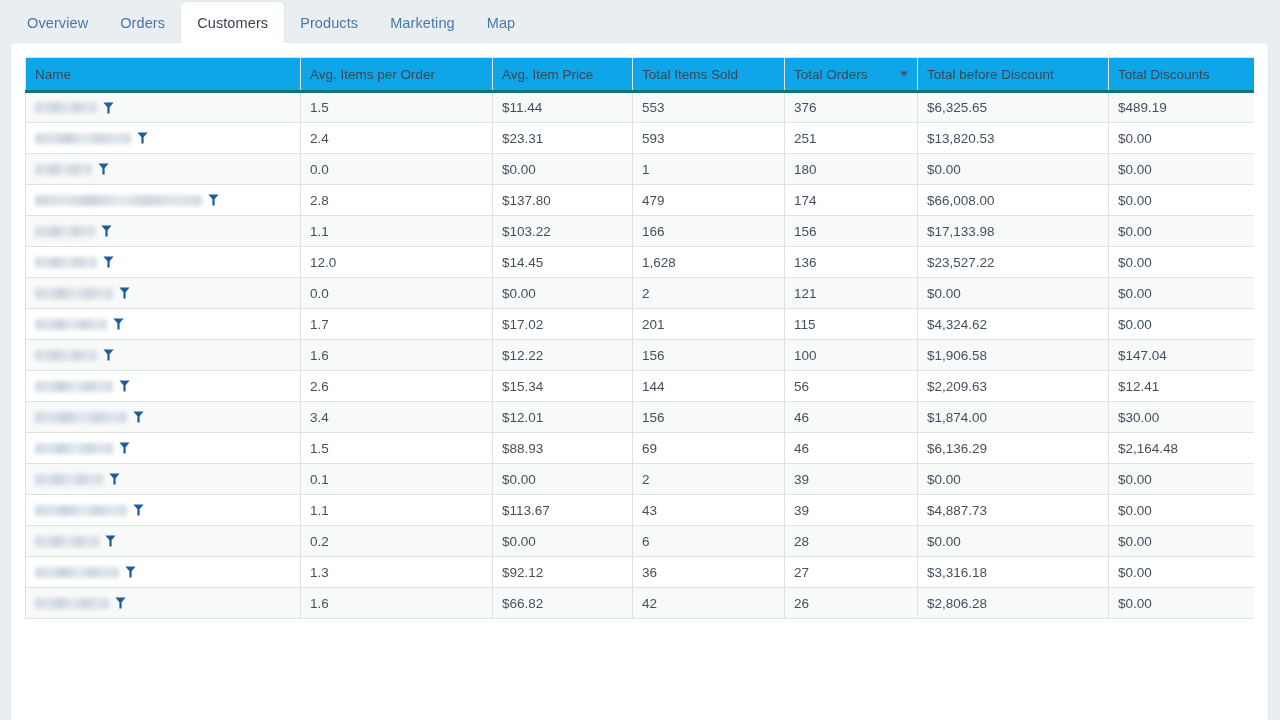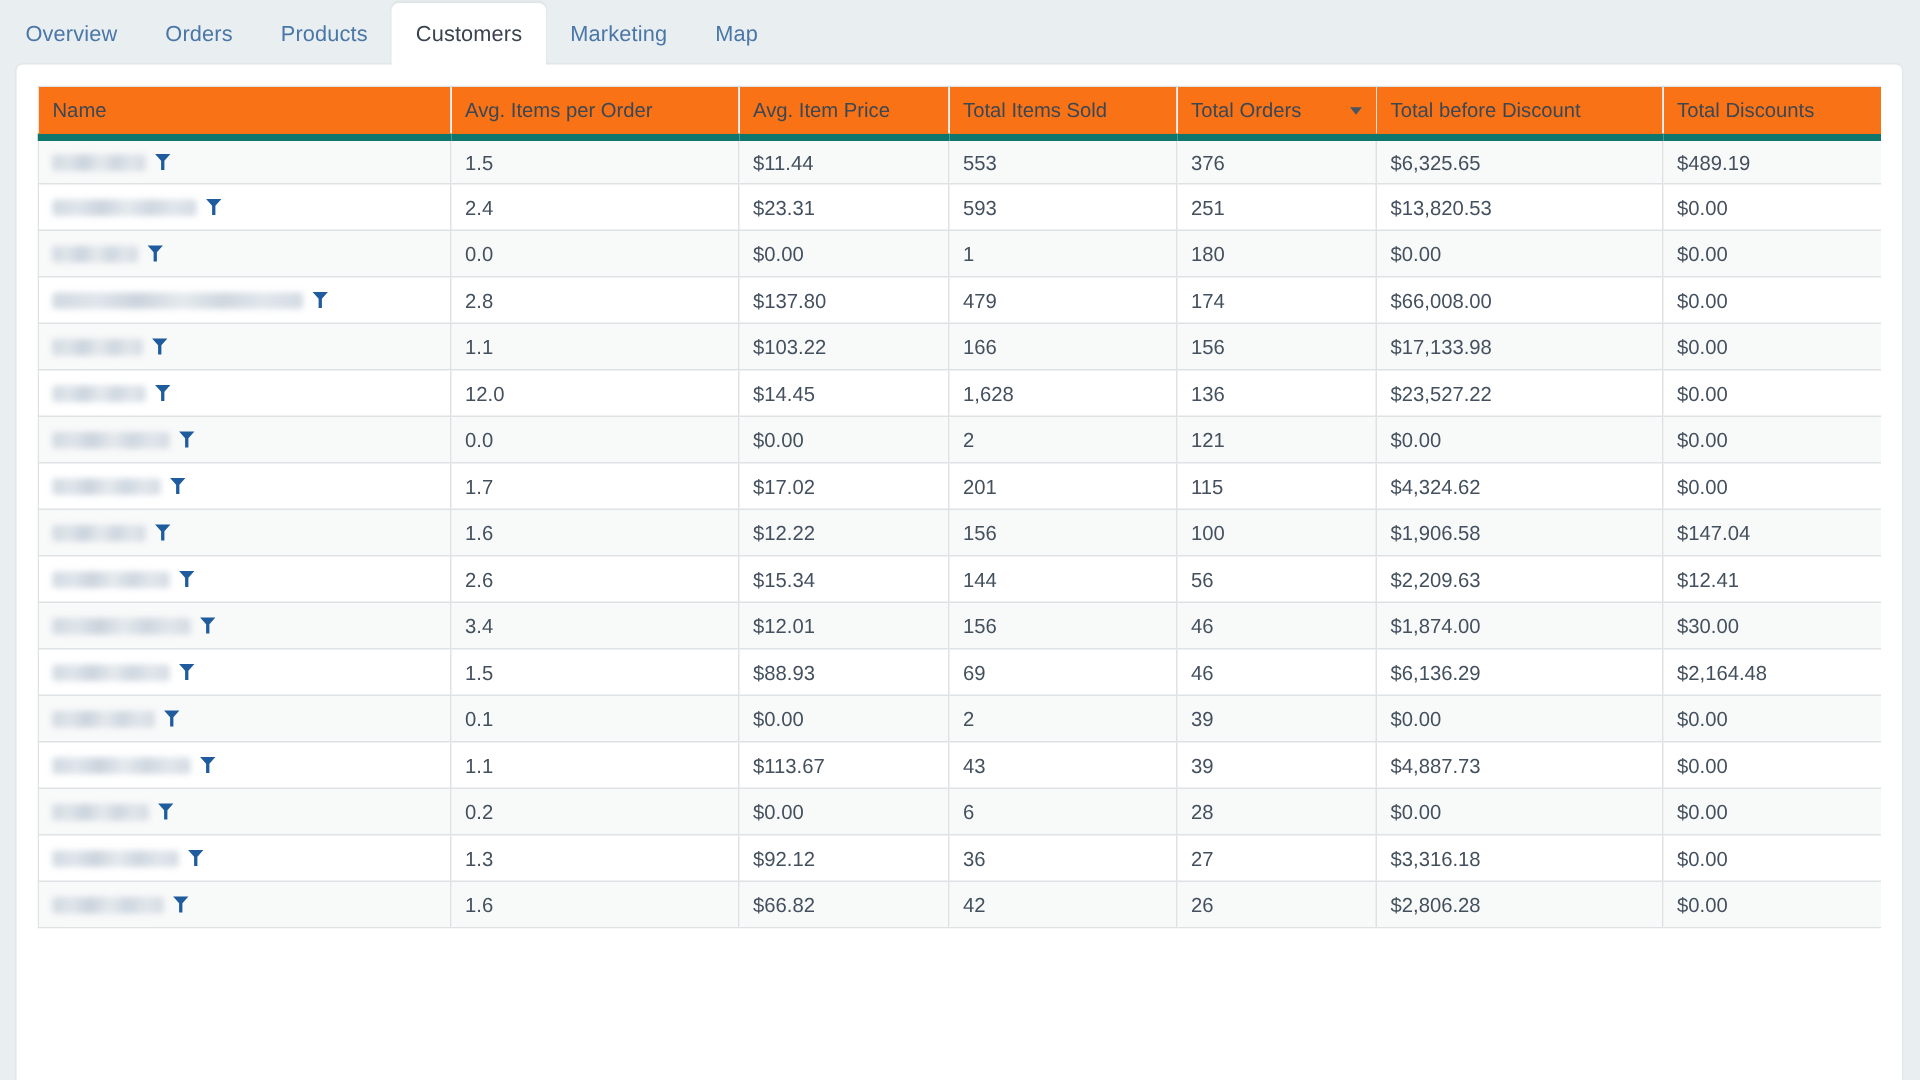--- a/index.html
+++ b/index.html
@@ -16,21 +16,21 @@
   }
 
   
   .tabbar {
     position: absolute;
     top: 0; left: 0;
     width: 1280px;
     height: 44px;
     display: flex;
     align-items: flex-end;
-    padding-left: 1px;
+    padding-left: 11px;
     background: #e9eef1;
   }
   .tab {
     height: 42px;
     display: flex;
     align-items: center;
     padding: 0 16px;
     font-size: 14.5px;
     color: #4a77a8;
     letter-spacing: .1px;
@@ -77,24 +77,24 @@
     border: 1px solid #dfe2e5;
     padding: 0 9px;
     text-align: left;
     font-weight: normal;
     vertical-align: middle;
     overflow: hidden;
     white-space: nowrap;
   }
   table.grid thead th {
     height: 34px;
-    background: #f97316;
+    background: #0ea5e9;
     color: #3c4753;
     font-size: 13.5px;
-    border-bottom: 5px solid #0f766e;
+    border-bottom: 3px solid #0f766e;
     position: relative;
     cursor: pointer;
   }
   table.grid tbody td { height: 31px; }
   table.grid tbody tr:nth-child(odd) td  { background: #f8f9f9; }
   table.grid tbody tr:nth-child(even) td { background: #ffffff; }
 
   
   col.c-name    { width: 275px; }
   col.c-aipo    { width: 192px; }
@@ -135,22 +135,22 @@
   }
 </style>
 </head>
 <body>
 
 <div id="app">
 
   <div class="tabbar" id="tabbar">
       <div class="tab">Overview</div>
       <div class="tab">Orders</div>
+      <div class="tab active">Customers</div>
       <div class="tab">Products</div>
-      <div class="tab active">Customers</div>
       <div class="tab">Marketing</div>
       <div class="tab">Map</div>
     </div>
 
   <div class="panel"></div>
 
   <div class="table-wrap">
     <table class="grid">
       <colgroup>
         <col class="c-name">

